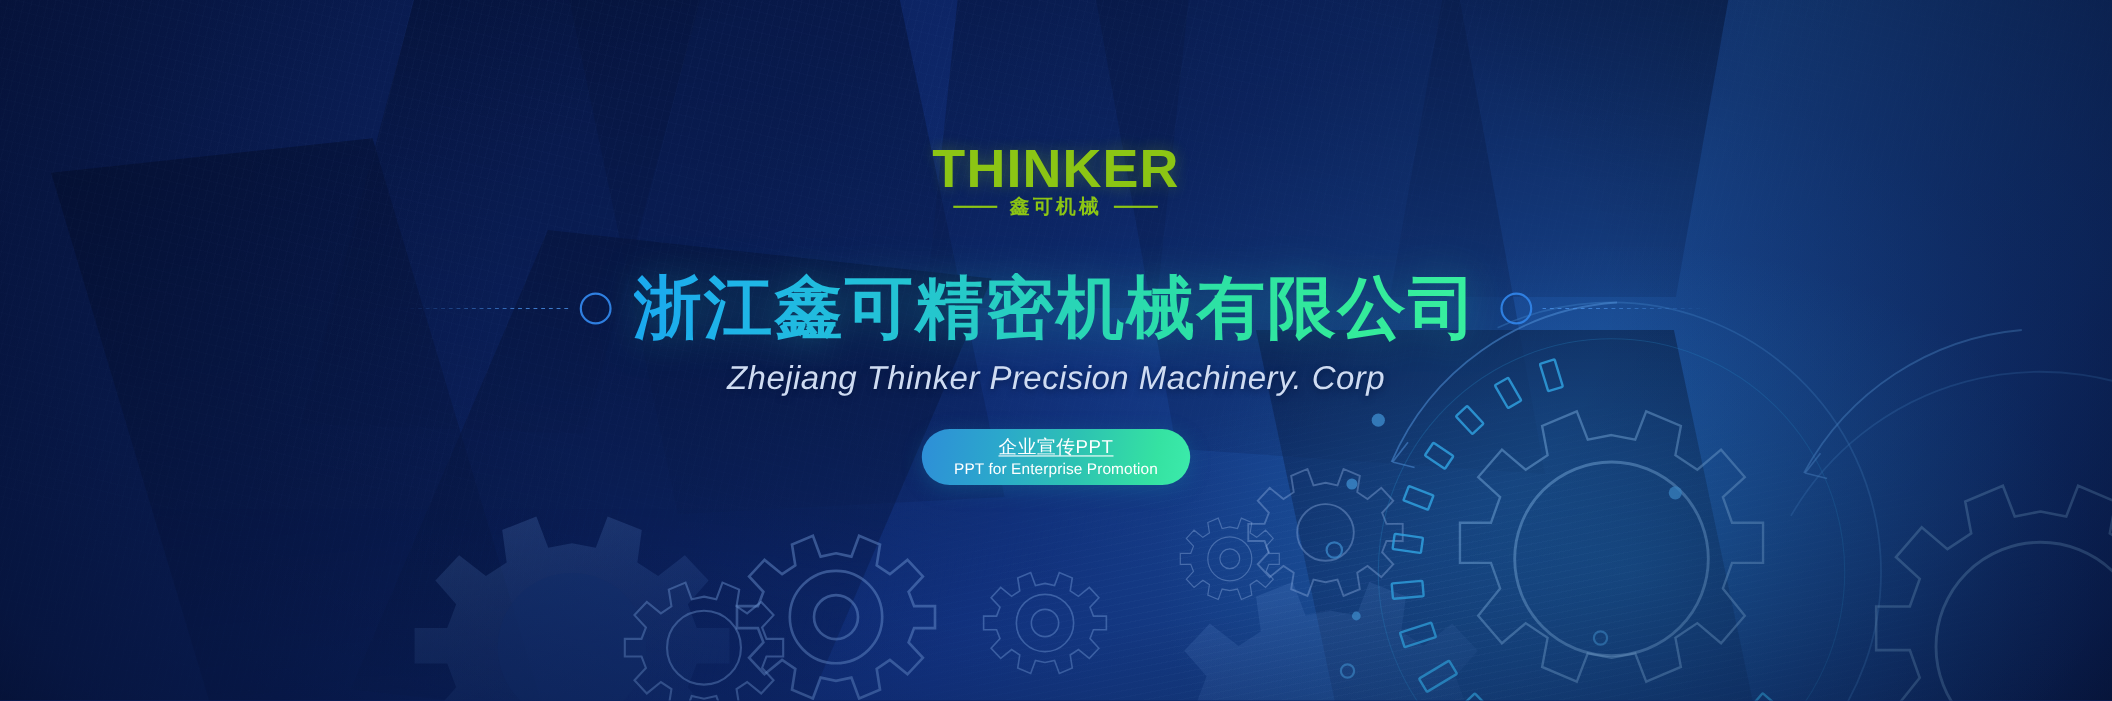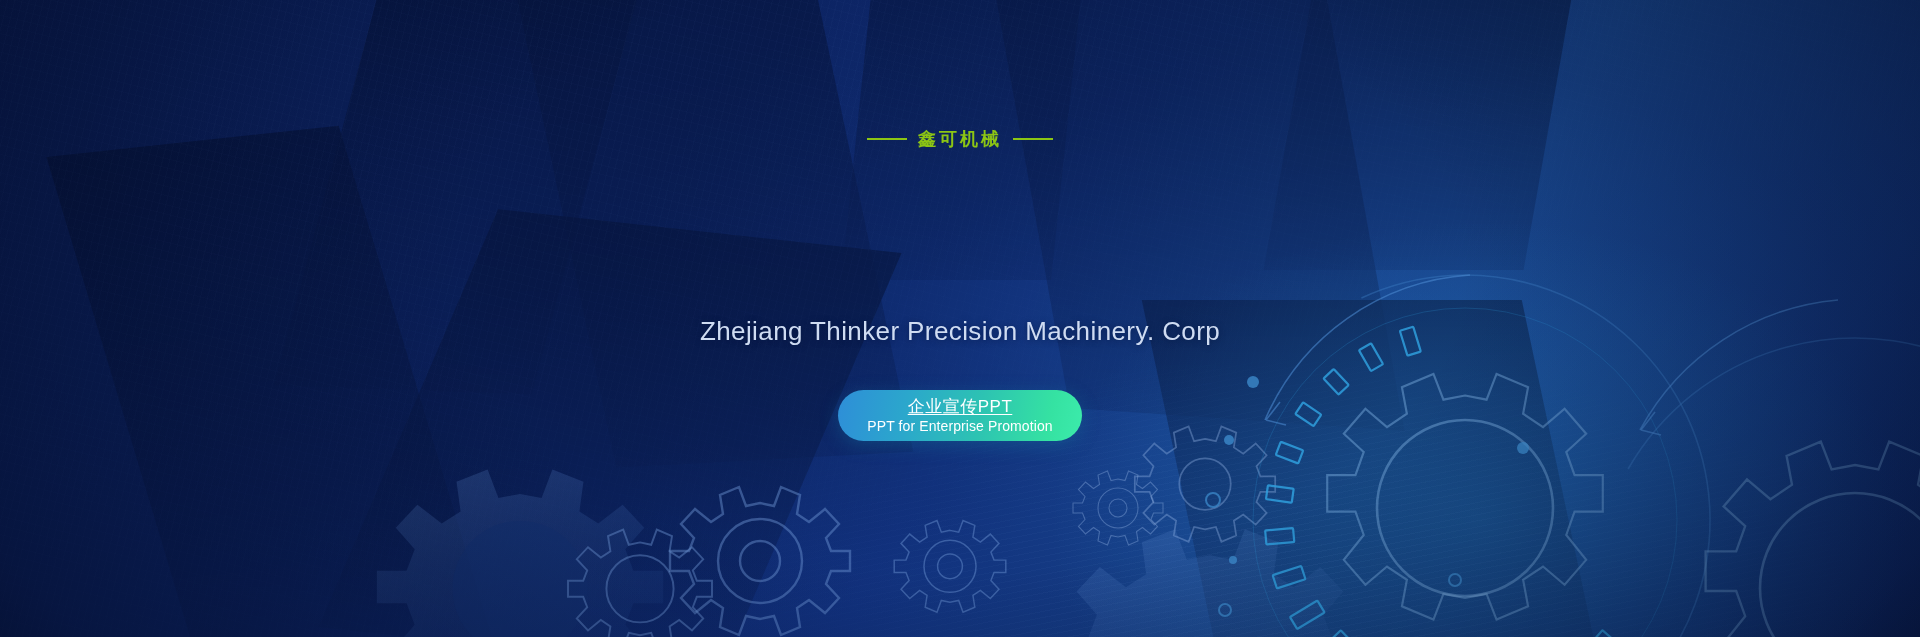--- a/index.html
+++ b/index.html
@@ -145,28 +145,29 @@
         #38efa0 100%);
     -webkit-background-clip:text;
             background-clip:text;
     -webkit-text-fill-color:transparent;
             color:transparent;
     filter:drop-shadow(0 0 18px rgba(36,190,190,0.35));
   }
 
   
   .sub-title {
-    position:absolute; left:50%; top:316px; transform:translateX(-50%);
-    font-family:"Liberation Sans", sans-serif;
-    font-size:26px;
+    position:absolute; left:50%; top:328px; transform:translateX(-50%);
+    font-family:"Liberation Sans", sans-serif;
+    font-size:30px;
     font-weight:normal;
     letter-spacing:0.4px;
     color:#cfdcf2;
     white-space:nowrap;
     text-shadow:0 1px 6px rgba(0,20,60,0.6);
+    font-style:italic;
   }
 
   
   .cta-button {
     position:absolute; left:50%; top:390px; transform:translateX(-50%);
     width:244px; height:51px;
     border-radius:26px;
     background:linear-gradient(100deg, #2e8ed8 0%, #2ba7cc 28%, #2dc3b2 58%, #35e2a2 86%, #3cebab 100%);
     display:flex; flex-direction:column; align-items:center; justify-content:center;
     box-shadow:0 4px 18px rgba(20,120,160,0.35);
@@ -379,27 +380,41 @@
       <path d="M1640,430 A 250 250 0 0 1 1838,300"></path>
       <path d="M1641,430 l 14,-18 M1641,430 l 20,5"></path>
     </g>
   </svg>
 
   <div class="bg-layer bg-vignette"></div>
 
   <div class="content">
 
     <div class="logo-block">
+      <div class="logo-word">THINKER</div>
       <div class="logo-sub-row">
         <span class="logo-dash"></span>
         <span class="logo-cn">鑫可机械</span>
         <span class="logo-dash"></span>
       </div>
     </div>
 
+    <div class="title-row">
+      <span class="deco-left">
+        <span class="deco-dotline"></span>
+        <span class="deco-circle"></span>
+      </span>
+
+      <h1 class="main-title">浙江鑫可精密机械有限公司</h1>
+
+      <span class="deco-right">
+        <span class="deco-circle"></span>
+        <span class="deco-dotline"></span>
+      </span>
+    </div>
 
     <div class="sub-title">Zhejiang Thinker Precision Machinery. Corp</div>
 
     <div class="cta-button">
       <span class="cta-cn">企业宣传PPT</span>
       <span class="cta-en">PPT for Enterprise Promotion</span>
     </div>
 
   </div>
 </div>

